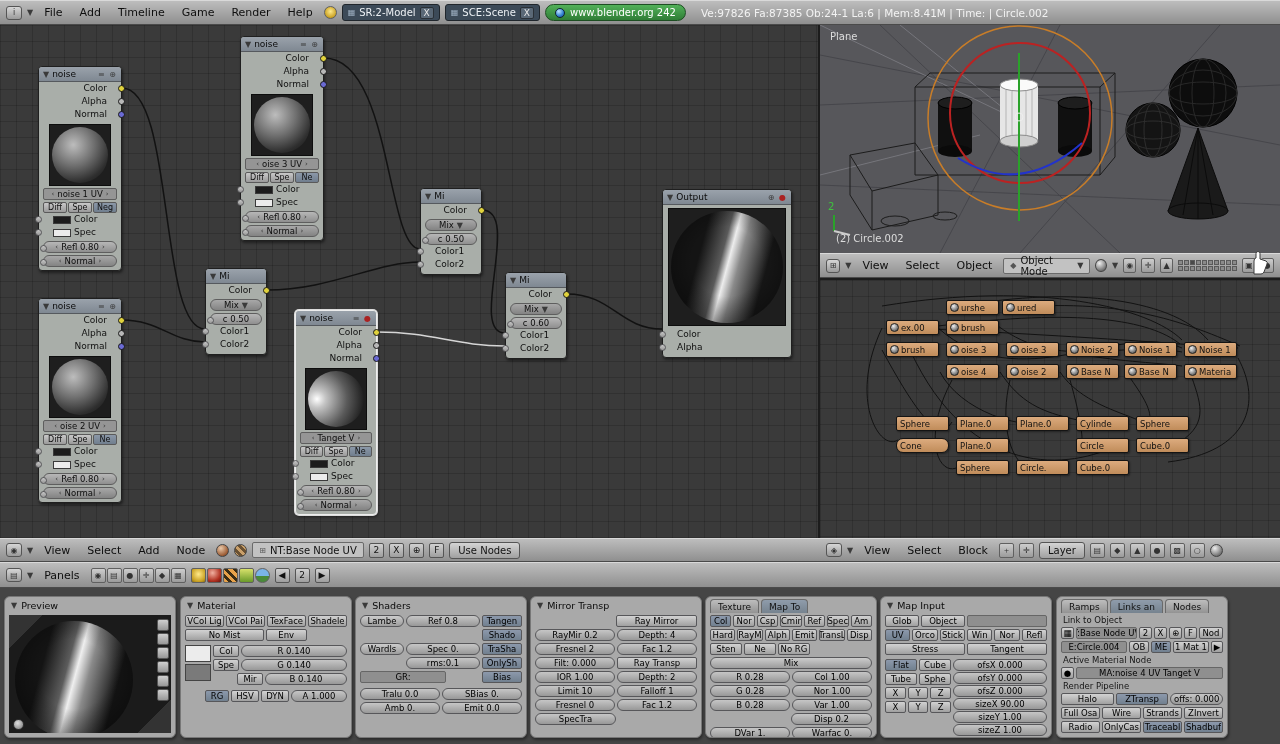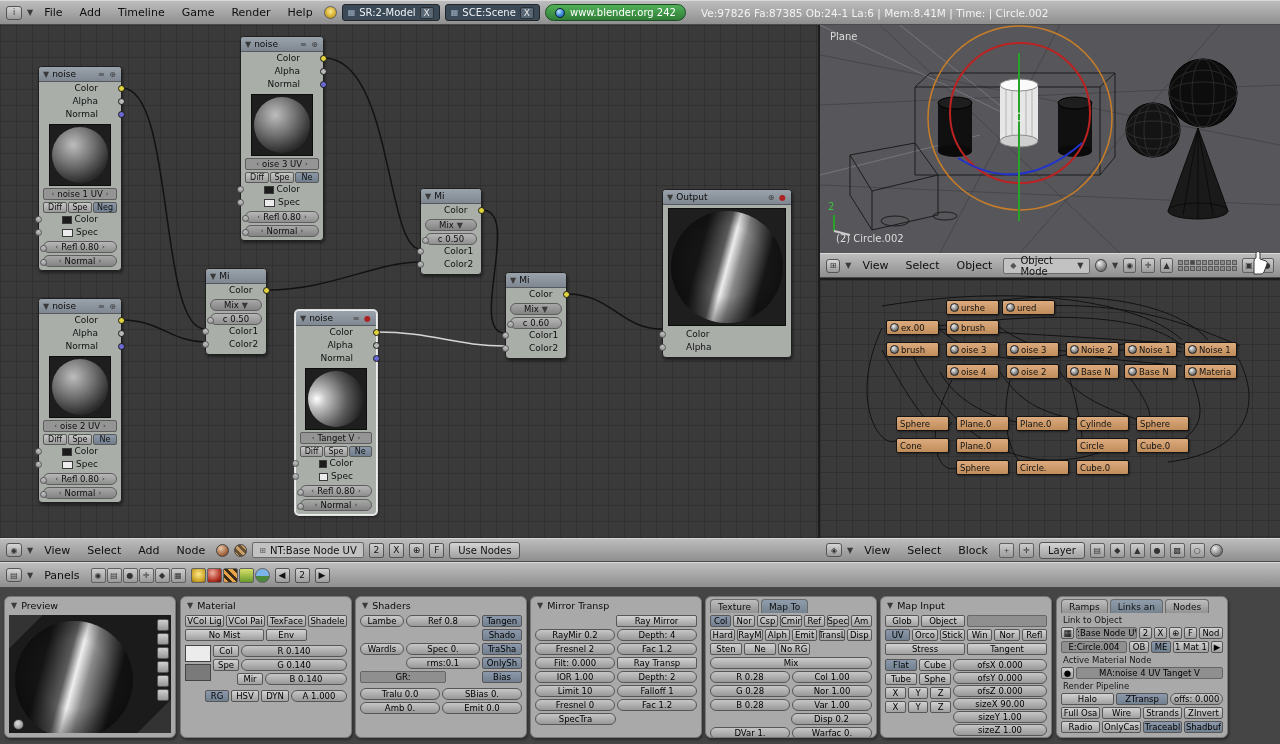--- a/index.html
+++ b/index.html
@@ -51,21 +51,21 @@
     background-size:16px 16px; overflow:hidden; border-right:2px solid #1c1c1c; }
   #wires { position:absolute; left:0; top:0; z-index:1; }
   .node { position:absolute; z-index:2; width:84px; background:#a9aea9; border:1px solid #1f1f1f; border-radius:4px;
     box-shadow:1px 2px 3px rgba(0,0,0,.45); font-size:9px; color:#101010; padding-bottom:3px; }
   .node.sel { border:1px solid #ededed; box-shadow:0 0 0 1px #dcdcdc,1px 2px 3px rgba(0,0,0,.45); }
   .nhead { height:15px; display:flex; align-items:center; gap:3px; padding:0 4px;
     background:linear-gradient(#9aa2ab,#7f8892); border-bottom:1px solid #55595e; border-radius:3px 3px 0 0; }
   .nhead .ntitle { font-size:9px; color:#0c0c0c; flex:1; }
   .nhic { font-size:8px; color:#3c3c3c; letter-spacing:1px; }
   .nhic .redx { color:#a22; }
-  .nrow { position:relative; height:13px; line-height:13px; padding:0 23px; }
+  .nrow { position:relative; height:13px; line-height:13px; padding:0 14px; }
   .nrow.out { text-align:right; }
   .nrow.in { display:flex; align-items:center; gap:3px; }
   .sock { position:absolute; top:3px; width:7px; height:7px; border-radius:50%; border:1px solid #191919; }
   .sock.sl { left:-4px; } .sock.sr { right:-4px; }
   .sy { background:#e0d23c; } .sg { background:#b8b8b8; } .sb { background:#6a6ad4; }
   .nprev { margin:3px auto 2px; width:62px; height:62px; background:#1e1e1e; border:1px solid #0d0d0d; position:relative; }
   .nprev.big { width:118px; height:118px; }
   .psph { position:absolute; inset:2px; border-radius:50%;
     background:radial-gradient(circle at 38% 32%,#bdbdbd,#707070 40%,#2f2f2f 72%,#181818 92%); }
   .psph.t { background:radial-gradient(circle at 16% 50%,#ffffff,#c4c4c4 16%,#5a5a5a 55%,#1a1a1a 88%); }
@@ -687,21 +687,21 @@
       </div>
       <div class="chip" style="left: 196px; top: 136px;">
         <span>Plane.0</span>
       </div>
       <div class="chip" style="left: 256px; top: 136px;">
         <span>Cylinde</span>
       </div>
       <div class="chip" style="left: 316px; top: 136px;">
         <span>Sphere</span>
       </div>
-      <div class="chip" style="left: 76px; top: 158px;">
+      <div class="chip" style="left: 76px; top: 158px; border-radius: 7px;">
         <span>Cone</span>
       </div>
       <div class="chip" style="left: 136px; top: 158px;">
         <span>Plane.0</span>
       </div>
       <div class="chip" style="left: 256px; top: 158px;">
         <span>Circle</span>
       </div>
       <div class="chip" style="left: 316px; top: 158px;">
         <span>Cube.0</span>

